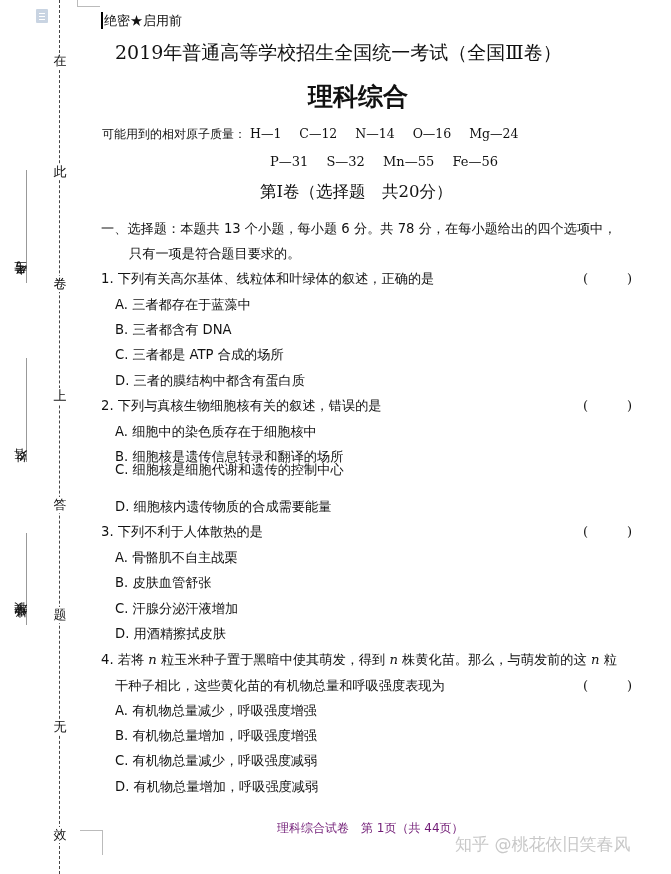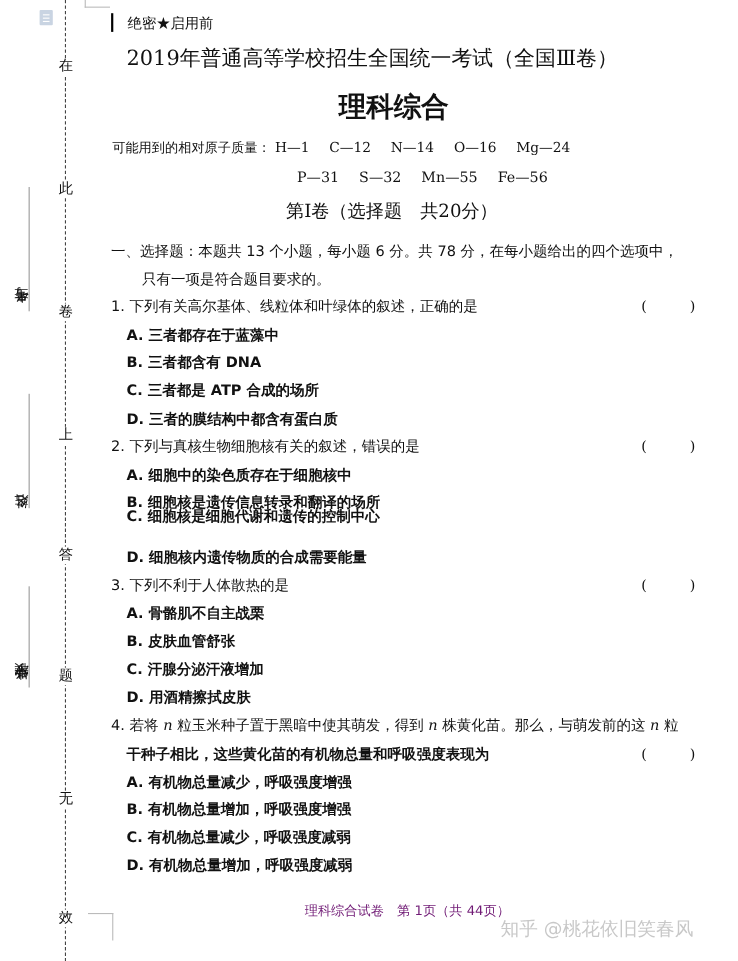--- a/index.html
+++ b/index.html
@@ -10,31 +10,31 @@
   .abs { position:absolute; }
   .doc-icon { left:36px; top:9px; width:12px; height:14px; background:#c9d4e2; border-radius:1px; }
   .doc-icon::before { content:""; position:absolute; left:3px; top:4px; width:6px; height:1px; background:#fff; box-shadow:0 3px 0 #fff, 0 6px 0 #fff; }
   .dashline { left:59px; top:0; width:0; height:874px; border-left:1px dashed #444; }
   .seal-char { left:52px; width:16px; font-size:13px; background:#fff; text-align:center; line-height:16px; font-family:"DejaVu Sans", sans-serif; }
   .solidline { left:26px; width:0; border-left:1px solid #999; }
   .vlabel { left:12px; font-size:13px; font-family:"DejaVu Sans", sans-serif; writing-mode:vertical-rl; transform:rotate(180deg); letter-spacing:1px; background:#fff; }
   .corner-top { left:77px; top:0; width:22px; height:6px; border-left:1px solid #bbb; border-bottom:1px solid #bbb; }
   .corner-bot { left:80px; top:830px; width:22px; height:24px; border-top:1px solid #bbb; border-right:1px solid #bbb; }
   .cursor { left:101px; top:12px; width:2px; height:17px; background:#000; }
-  .secret { left:104px; top:12px; font-size:13px; font-family:Liberation Serif, serif;margin-left:12px; }
+  .secret { left:104px; top:12px; font-size:13px; font-family:Liberation Serif, serif; }
   .title { left:115px; top:40px; font-size:19px; white-space:nowrap; }
   .subject { left:308px; top:80px; font-size:25px; font-weight:bold; font-family:"DejaVu Sans", sans-serif; }
   .atom1 { left:102px; top:126px; font-size:12.5px; white-space:nowrap; }
   .atom1 .lbl { font-family:Liberation Sans, sans-serif; font-size:12px; }
   .atom2 { left:270px; top:154px; font-size:13px; white-space:nowrap; }
   .atom span.el { margin-right:14px; }
   .section { left:260px; top:181px; font-size:16.5px; white-space:nowrap; }
   .line { font-size:13.2px; white-space:nowrap; font-family:"DejaVu Sans", sans-serif;text-align:center; }
   .q { left:101px; }
-  .opt { left:115px;font-weight:bold; }
+  .opt { left:115px; }
   .cont { left:129px; }
   .paren { left:583px; font-size:13px; white-space:pre; }
   .footer { left:277px; top:820px; font-size:12px; color:#701a75; font-family:"DejaVu Sans", sans-serif; white-space:nowrap; }
   .watermark { left:455px; top:833px; font-size:17px; color:#c8c8c8; font-family:"DejaVu Sans", sans-serif; white-space:nowrap; }
   .n-ital { font-family:"DejaVu Serif", serif; font-style:italic; }
 </style>
 </head>
 <body>
 
 <div class="abs doc-icon"></div>

